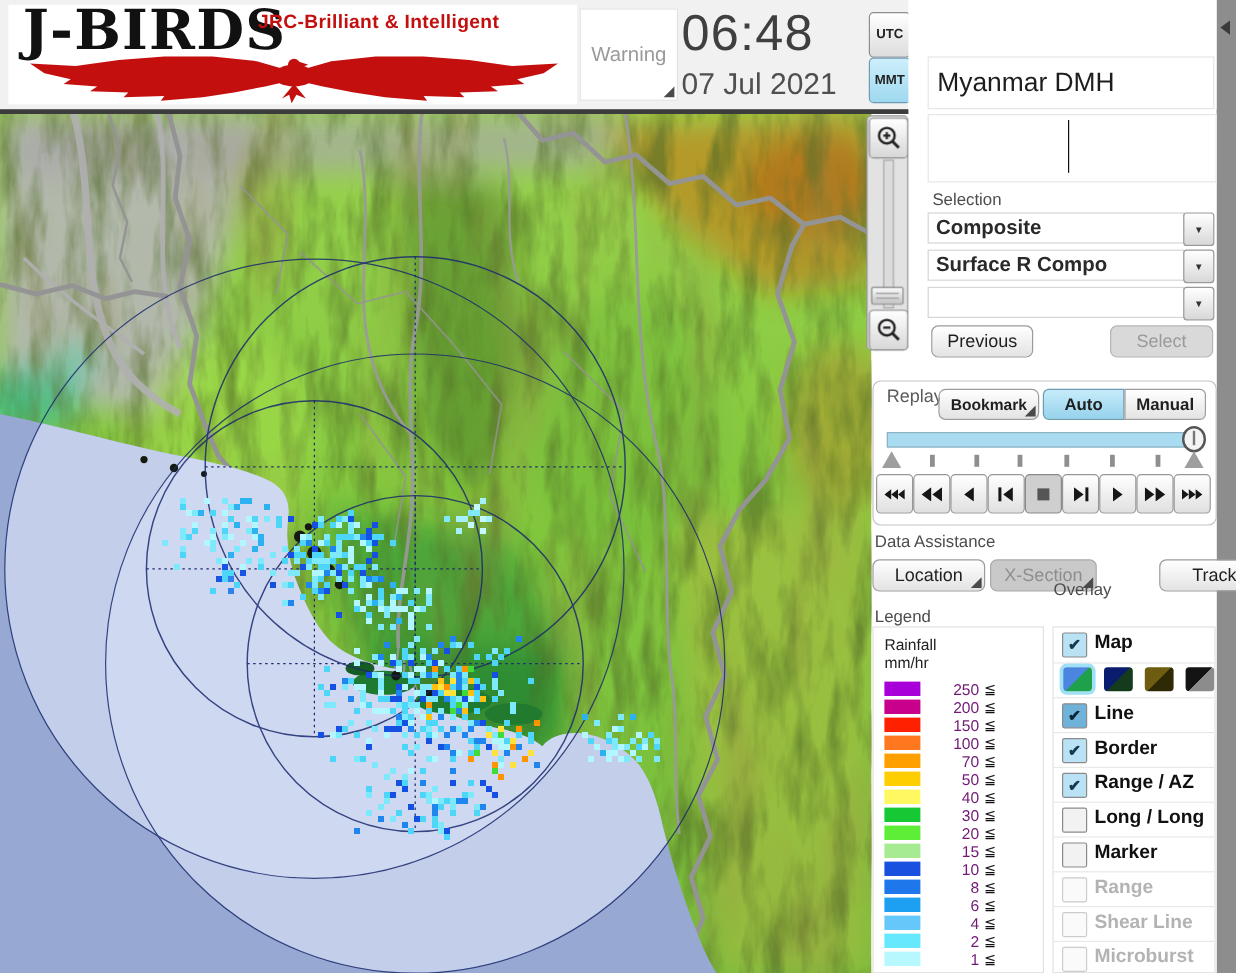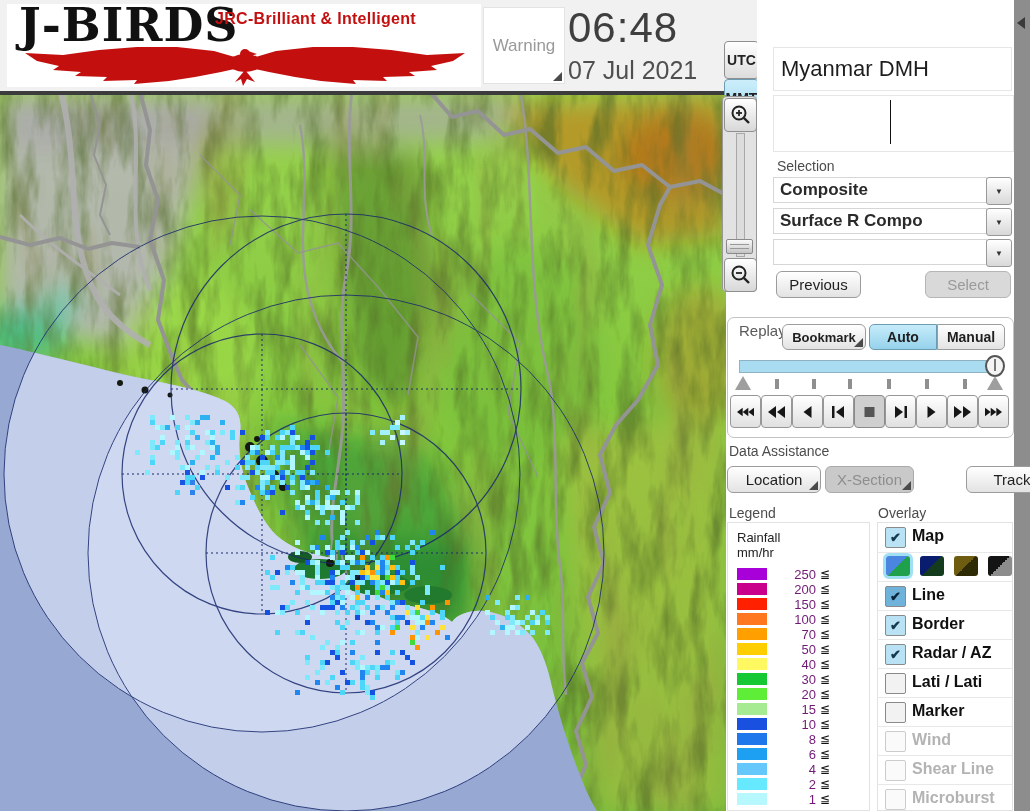--- a/index.html
+++ b/index.html
@@ -16,22 +16,22 @@
   #logo-sub1{top:6px;}
   #logo-sub2{top:24px;left:222px;word-spacing:5px;}
   #eagle{left:12px;top:42px;}
   #warning-btn{left:483px;top:7px;width:80px;height:75px;background:#fff;border:1px solid #e3e3e3;
                color:#9a9a9a;font-size:17px;display:flex;align-items:center;justify-content:center;}
   .corner:after{content:"";position:absolute;right:2px;bottom:2px;width:0;height:0;
                 border-style:solid;border-width:0 0 9px 9px;border-color:transparent transparent #4a4a4a transparent;}
   #clock-time{left:568px;top:4px;font-size:42px;color:#3f3f3f;letter-spacing:1px;}
   #clock-date{left:568px;top:56px;font-size:25px;color:#4f4f4f;}
   .tzbtn{left:724px;width:33px;height:36px;border:1px solid #8f8f8f;border-radius:4px;
-         font-size:14px;font-weight:bold;color:#222;display:flex;align-items:center;justify-content:center;
-         background:linear-gradient(#fff,#dcdcdc);margin-top:31px;}
+         font-size:11px;font-weight:bold;color:#222;display:flex;align-items:center;justify-content:center;
+         background:linear-gradient(#fff,#dcdcdc);}
   #tz-utc{top:10px;}
   #tz-mmt{top:48px;background:linear-gradient(#cdeefb,#9ed9ef);border-color:#6d9cb2;}
   
   .tool{top:5px;width:31px;height:33px;border:1px solid #979797;border-radius:6px;
         background:linear-gradient(#fff,#dedede);display:flex;align-items:center;justify-content:center;}
   .tool.sel{background:linear-gradient(#c2ebfa,#8fd3ee);border-color:#64a0ba;}
   
   #rpanel{left:757px;top:0;width:257px;height:811px;background:#fff;}
   #gray-strip{left:1014px;top:0;width:16px;height:811px;background:#8d8d8d;}
   #collapse-arrow{left:1017px;top:17px;width:0;height:0;border-style:solid;
@@ -70,21 +70,21 @@
   .pb{position:absolute;top:395px;width:31px;height:33px;border:1px solid #979797;border-radius:4px;
       background:linear-gradient(#fff,#e0e0e0);display:flex;align-items:center;justify-content:center;padding:0;}
   .pb svg{width:17px;height:12px;} .pb polygon,.pb rect{fill:#161616;}
   .pb.pressed{background:#cfcfcf;border-color:#8a8a8a;} .pb.pressed rect{fill:#555;}
   
   #da-label{left:729px;top:443px;}
   .dab{position:absolute;top:466px;height:27px;font-size:15px;}
   #loc-btn{left:727px;width:94px;text-align:right;} #xsec-btn{left:825px;width:89px;background:#c9c9c9;color:#8e8e8e;border-color:#aaa;}
   #track-btn{left:918px;width:92px;margin-left:48px;}
   
-  #legend-label{left:729px;top:505px;} #overlay-label{left:878px;top:505px;}
+  #legend-label{left:729px;top:505px;} #overlay-label{left:878px;top:483px;}
   #legend-box{left:727px;top:522px;width:143px;height:289px;background:#fff;border:1px solid #e2e2e2;box-sizing:border-box;}
   #legend-box .lt{position:absolute;left:9px;font-size:13px;color:#222;}
   .leg-row{position:absolute;left:0;width:100%;height:15px;}
   .leg-sw{position:absolute;left:9px;top:1px;width:30px;height:12px;}
   .leg-val{position:absolute;left:40px;top:0px;width:48px;text-align:right;font-size:13px;color:#701a75;}
   .leg-suf{position:absolute;left:92px;top:0px;font-size:12px;color:#111;}
   
   #overlay-box{left:877px;top:522px;width:136px;height:289px;background:#fff;border:1px solid #e2e2e2;box-sizing:border-box;overflow:hidden;}
   .ov-row{position:absolute;left:0;width:100%;height:28px;border-top:1px solid #e8e8e8;}
   .ov-row.first{border-top:none;}
@@ -382,33 +382,33 @@
     <div class="ov-row" style="top: 58px;">
       <div class="cb on2">✔</div>
     <div class="ov-lab">Line</div>
     </div>
     <div class="ov-row" style="top: 87px;">
       <div class="cb on">✔</div>
     <div class="ov-lab">Border</div>
     </div>
     <div class="ov-row" style="top: 116px;">
       <div class="cb on">✔</div>
-    <div class="ov-lab">Radar / AZ</div>
+    <div class="ov-lab">Range / AZ</div>
     </div>
     <div class="ov-row" style="top: 145px;">
       <div class="cb off">✔</div>
-    <div class="ov-lab">Lati / Lati</div>
+    <div class="ov-lab">Long / Long</div>
     </div>
     <div class="ov-row" style="top: 174px;">
       <div class="cb off">✔</div>
     <div class="ov-lab">Marker</div>
     </div>
     <div class="ov-row" style="top: 203px;">
       <div class="cb dis">✔</div>
-    <div class="ov-lab dis">Wind</div>
+    <div class="ov-lab dis">Range</div>
     </div>
     <div class="ov-row" style="top: 232px;">
       <div class="cb dis">✔</div>
     <div class="ov-lab dis">Shear Line</div>
     </div>
     <div class="ov-row" style="top: 261px;">
       <div class="cb dis">✔</div>
     <div class="ov-lab dis">Microburst</div>
     </div>
   </div>

